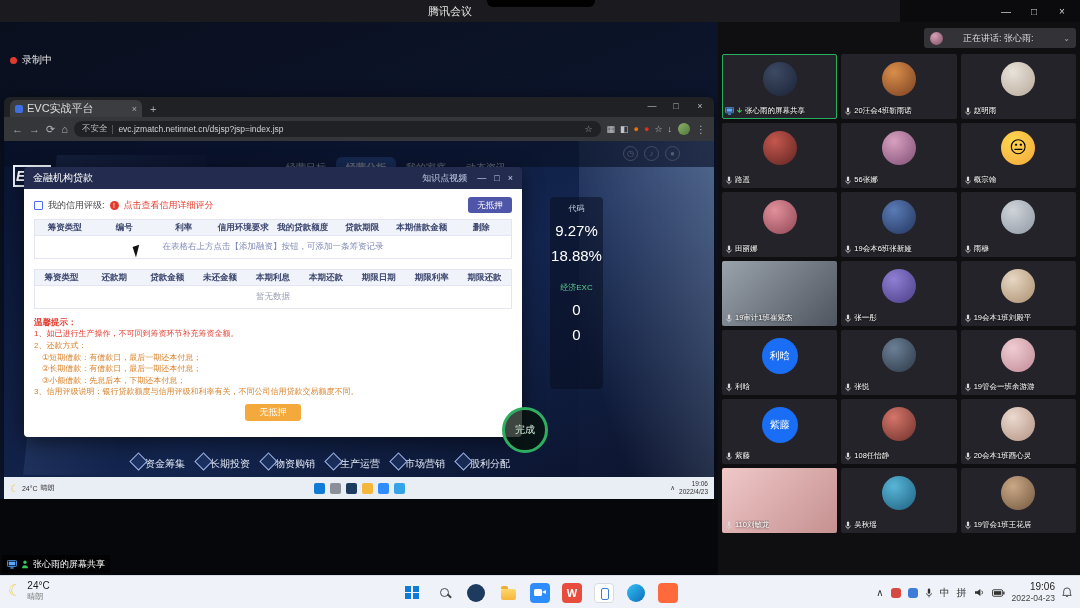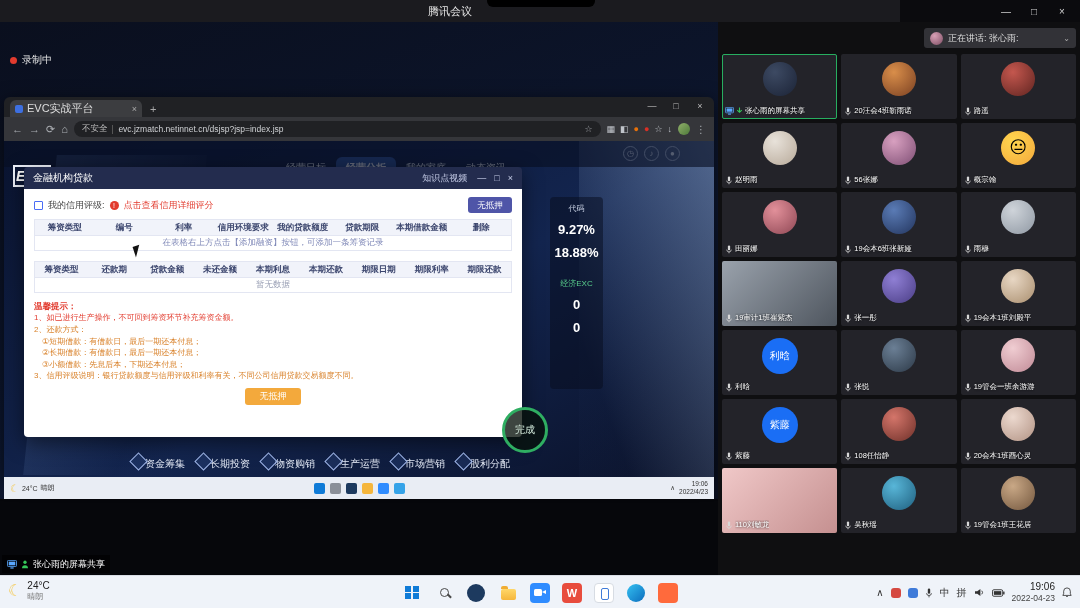--- a/index.html
+++ b/index.html
@@ -48,40 +48,40 @@
   .bldg2 { position:absolute; right:0; top:0; width:135px; height:336px; background:linear-gradient(250deg,rgba(168,195,232,.42),rgba(40,60,100,.06) 80%); }
   .evc-nav { position:absolute; left:0; top:0; width:100%; height:26px; background:rgba(8,14,34,.62); z-index:2; }
   .evc-logo { position:absolute; left:9px; top:24px; border:2px solid #eef2fa; color:#fff; font-weight:bold; font-style:italic; font-size:14px; letter-spacing:1px; padding:1px 1px; z-index:3; }
   .evc-menu { position:absolute; left:272px; top:16px; height:20px; display:flex; align-items:flex-start; }
   .evc-mi { font-size:10px; color:#e6ebf5; padding:4px 10px; white-space:nowrap; }
   .evc-mi.on { background:#2c4f96; border-radius:6px;font-weight:bold; }
   .evc-icons { position:absolute; right:34px; top:5px; display:flex; gap:6px; }
   .evc-ci { width:15px; height:15px; border-radius:50%; border:1px solid #9fb0d0; color:#cfd9ec; font-size:8px; display:flex; align-items:center; justify-content:center; }
   .stat-card { position:absolute; left:546px; top:56px; width:53px; height:192px; background:rgba(8,14,30,.52); border-radius:4px; text-align:center; color:#fff; padding-top:6px; z-index:1; }
   .st-lab { font-size:8px; color:#c7d0e2; }
-  .st-val { font-size:13px; font-weight:bold; margin-top:8px; }
+  .st-val { font-size:15px; font-weight:normal; margin-top:8px; }
   .st-exc { font-size:8px; color:#5ad08d; margin-top:18px; }
 
   
   .dialog { position:absolute; left:20px; top:26px; width:498px; height:270px; border-radius:4px; overflow:hidden; box-shadow:0 6px 20px rgba(0,0,0,.5); z-index:5; }
   .dlg-head { height:22px; background:#232c4e; display:flex; align-items:center; padding:0 9px; }
   .dlg-title { font-size:10px; color:#fff; flex:1; }
   .dlg-video { font-size:9px; color:#c6cde8; margin-right:10px; }
   .dlg-ctl { display:flex; gap:8px; }
   .dlg-ctl span { color:#c6cde8; font-size:9px; }
   .dlg-body { position:relative; background:#fff; height:248px; padding:7px 10px; overflow:hidden; }
   .credit-row { display:flex; align-items:center; gap:5px; height:18px; margin-bottom:5px; }
   .credit-ic { width:9px; height:9px; border:1.5px solid #4a6cf5; border-radius:1px; flex:none; }
   .credit-lab { font-size:9px; color:#444; }
   .warn-dot { width:9px; height:9px; border-radius:50%; background:#e23b2e; color:#fff; font-size:7px; line-height:9px; text-align:center; flex:none; }
   .credit-link { font-size:9px; color:#e23b2e; }
   .btn-purple { margin-left:auto; width:44px; height:16px; background:#4f55a8; color:#fff; border:none; border-radius:3px; font-size:8.5px; line-height:16px; text-align:center; }
   .thead { display:flex; border:1px solid #e3e6f2; background:#f1f3fa; height:17px; align-items:center; }
   .th { flex:1; text-align:center; font-size:8.5px; color:#3c466e; font-weight:bold; white-space:nowrap; overflow:hidden; }
-  .hint-row, .empty-row { border:1px solid #e3e6f2; border-top:none; height:15px; display:flex; align-items:center; justify-content:center; font-size:8.5px; }
+  .hint-row, .empty-row { border:1px solid #e3e6f2; border-top:none; height:23px; display:flex; align-items:center; justify-content:center; font-size:8.5px; }
   .hint-row { color:#8089b8; }
   .empty-row { color:#9aa0b5; }
   .sp10 { height:10px; }
   .cursor-arrow { position:absolute; left:110px; top:56px; width:0; height:0; border-left:7px solid #111; border-right:4px solid transparent; border-bottom:11px solid transparent; transform:rotate(-18deg); z-index:9; }
   .tips { margin-top:7px; font-size:8px; line-height:1.45; color:#d9822b; }
   .tips-title { color:#e23b2e; font-weight:bold; font-size:8.5px; }
   .tip.red { color:#e23b2e; }
   .btn-orange { display:block; margin:6px auto 0; width:56px; height:17px; background:#f3a93c; color:#fff; border:none; border-radius:3px; font-size:9px; line-height:17px; text-align:center; }
 
   .round-badge { position:absolute; left:498px; top:266px; width:46px; height:46px; border-radius:50%; border:3px solid #2fae62; background:rgba(8,18,12,.78); color:#d7efe0; display:flex; align-items:center; justify-content:center; font-size:10px; z-index:6; }
@@ -96,21 +96,21 @@
   .mini-moon { color:#f5c84c; font-size:10px; }
   .mini-center { position:absolute; left:0; right:0; display:flex; justify-content:center; gap:5px; }
   .mini-ic { width:11px; height:11px; border-radius:2px; }
   .mini-right { margin-left:auto; display:flex; align-items:center; gap:4px; font-size:6.5px; color:#333; }
   .mini-time { text-align:right; line-height:1.2; }
 
   .share-banner { position:absolute; left:2px; bottom:2px; height:18px; display:flex; align-items:center; gap:4px; padding:0 5px; color:#fff; font-size:9px; background:rgba(0,0,0,.6); }
 
   
   .participants { position:absolute; left:718px; top:22px; width:362px; height:553px; background:#0f0f11; padding:4px; }
-  .speak-bar { margin:2px 0 6px auto; width:152px; height:20px; display:flex; align-items:center; gap:5px; background:#323237; border-radius:3px; padding:0 6px; font-size:9px; color:#ddd; }
+  .speak-bar { margin:2px 0 6px auto; width:152px; height:20px; display:flex; align-items:center; gap:20px; background:#323237; border-radius:3px; padding:0 6px; font-size:9px; color:#ddd; }
   .sb-avatar { width:13px; height:13px; border-radius:50%; background:radial-gradient(circle at 35% 30%,#d8a0b5,#7e4e64); flex:none; }
   .sb-text { flex:1; white-space:nowrap; overflow:hidden; }
   .sb-chev { color:#aaa; font-size:8px; }
   .grid { display:grid; grid-template-columns:repeat(3,1fr); grid-auto-rows:65px; gap:4px; }
   .tile { position:relative; background:#232329; border-radius:2px; overflow:hidden; }
   .tile.active { outline:1px solid #27ae60; outline-offset:-1px; }
   .avatar { position:absolute; left:50%; top:8px; transform:translateX(-50%); width:34px; height:34px; border-radius:50%; }
   .avatar.txt { width:36px; height:36px; color:#fff; font-size:10px; display:flex; align-items:center; justify-content:center; transform:translateX(-50%); }
   .emo { font-size:17px; line-height:34px; display:block; text-align:center; }
   .tlabel { position:absolute; left:3px; right:3px; bottom:3px; display:flex; align-items:center; gap:2px; }
@@ -388,43 +388,43 @@
               <svg width="8" height="9" viewBox="0 0 10 12">
                 <rect x="3.5" y="0.5" width="3" height="6.5" rx="1.5" fill="#d8d8d8"></rect>
                 <path d="M2 6.2a3 3 0 006 0" stroke="#d8d8d8" fill="none"></path>
                 <line x1="5" y1="9.2" x2="5" y2="11" stroke="#d8d8d8"></line>
               </svg>
             </span>
             <span class="tname">20汪会4班靳雨诺</span>
           </div>
         </div>
         <div class="tile">
+          <div class="avatar" style="background: radial-gradient(circle at 35% 30%, rgb(232, 226, 218), rgb(183, 169, 153));"></div>
+          <div class="tlabel">
+            <span class="lic">
+              <svg width="8" height="9" viewBox="0 0 10 12">
+                <rect x="3.5" y="0.5" width="3" height="6.5" rx="1.5" fill="#d8d8d8"></rect>
+                <path d="M2 6.2a3 3 0 006 0" stroke="#d8d8d8" fill="none"></path>
+                <line x1="5" y1="9.2" x2="5" y2="11" stroke="#d8d8d8"></line>
+              </svg>
+            </span>
+            <span class="tname">赵明雨</span>
+          </div>
+        </div>
+        <div class="tile">
           <div class="avatar" style="background: radial-gradient(circle at 35% 30%, rgb(196, 87, 78), rgb(95, 36, 32));"></div>
           <div class="tlabel">
             <span class="lic">
               <svg width="8" height="9" viewBox="0 0 10 12">
                 <rect x="3.5" y="0.5" width="3" height="6.5" rx="1.5" fill="#d8d8d8"></rect>
                 <path d="M2 6.2a3 3 0 006 0" stroke="#d8d8d8" fill="none"></path>
                 <line x1="5" y1="9.2" x2="5" y2="11" stroke="#d8d8d8"></line>
               </svg>
             </span>
             <span class="tname">路遥</span>
-          </div>
-        </div>
-        <div class="tile">
-          <div class="avatar" style="background: radial-gradient(circle at 35% 30%, rgb(232, 226, 218), rgb(183, 169, 153));"></div>
-          <div class="tlabel">
-            <span class="lic">
-              <svg width="8" height="9" viewBox="0 0 10 12">
-                <rect x="3.5" y="0.5" width="3" height="6.5" rx="1.5" fill="#d8d8d8"></rect>
-                <path d="M2 6.2a3 3 0 006 0" stroke="#d8d8d8" fill="none"></path>
-                <line x1="5" y1="9.2" x2="5" y2="11" stroke="#d8d8d8"></line>
-              </svg>
-            </span>
-            <span class="tname">赵明雨</span>
           </div>
         </div>
         <div class="tile">
           <div class="avatar" style="background: radial-gradient(circle at 35% 30%, rgb(216, 160, 192), rgb(126, 78, 116));"></div>
           <div class="tlabel">
             <span class="lic">
               <svg width="8" height="9" viewBox="0 0 10 12">
                 <rect x="3.5" y="0.5" width="3" height="6.5" rx="1.5" fill="#d8d8d8"></rect>
                 <path d="M2 6.2a3 3 0 006 0" stroke="#d8d8d8" fill="none"></path>
                 <line x1="5" y1="9.2" x2="5" y2="11" stroke="#d8d8d8"></line>

